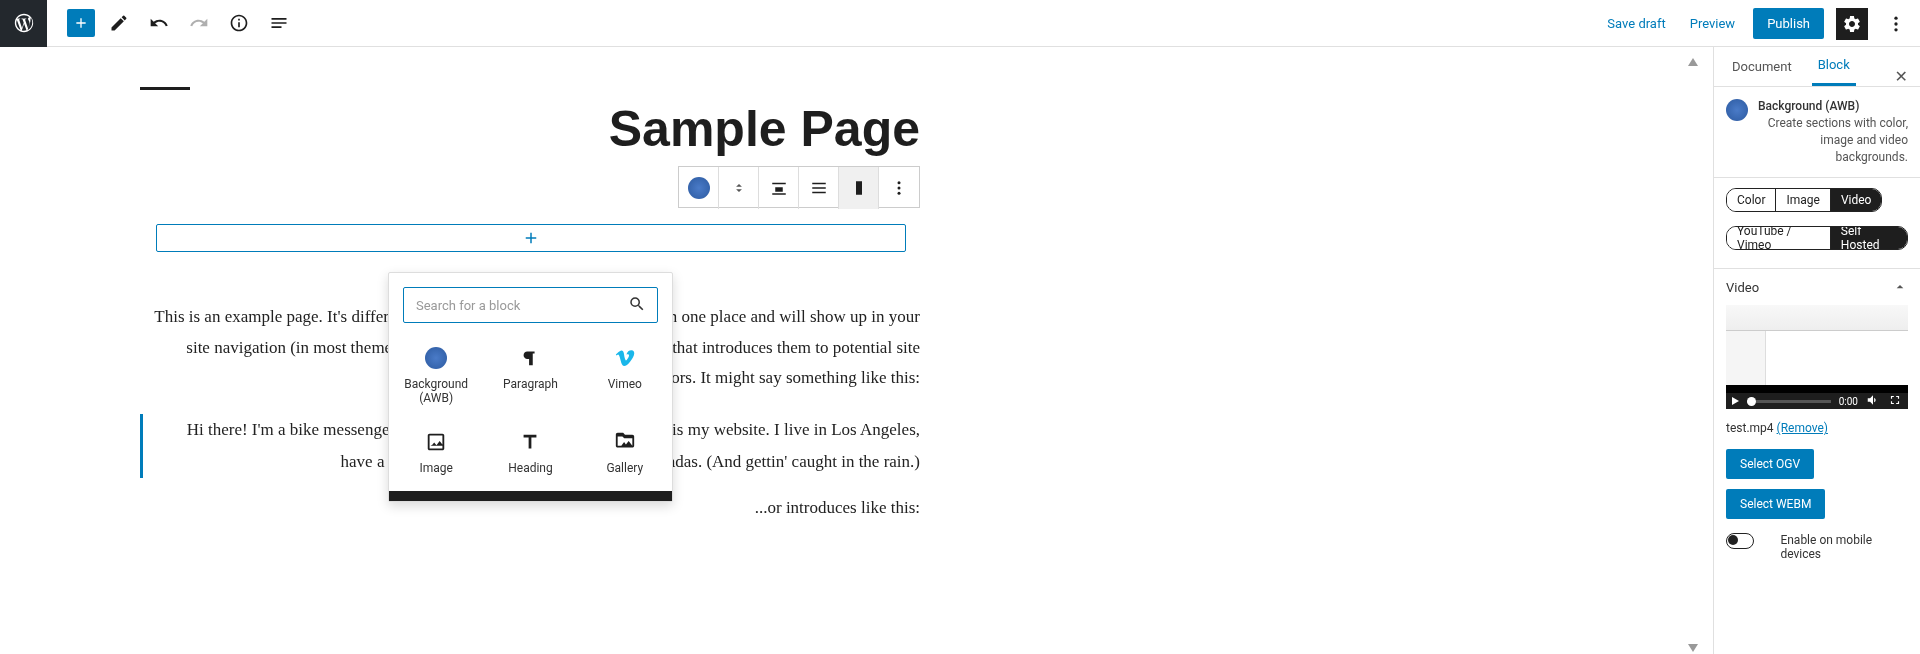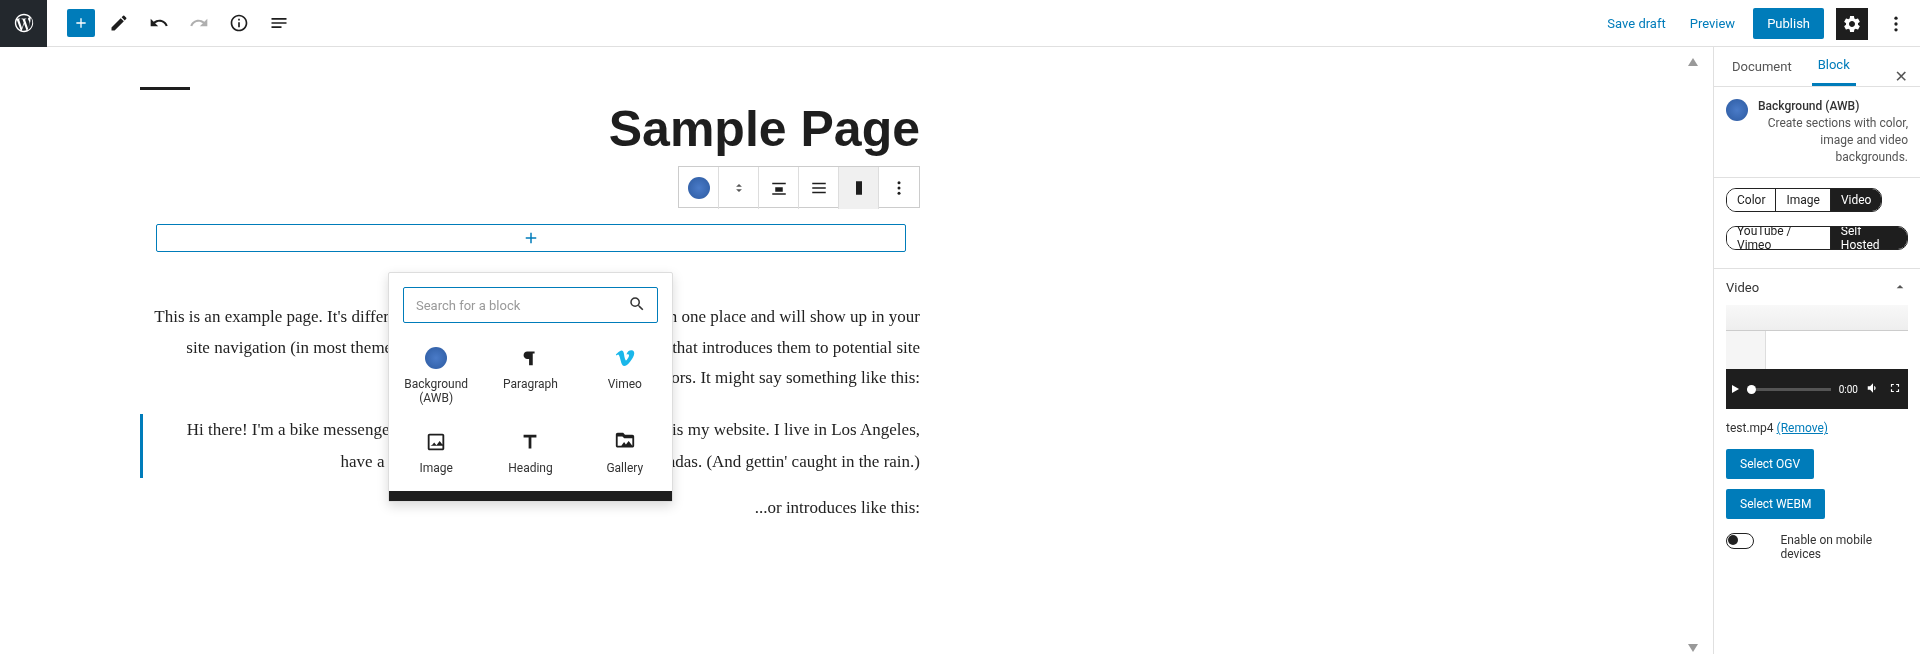--- a/index.html
+++ b/index.html
@@ -64,21 +64,21 @@
 .pill { padding:0 10px; font-size:12px; display:flex; align-items:center; background:#fff; color:#222; border-right:1px solid #222; }
 .pill:last-child { border-right:none; }
 .pill.active { background:#1e1e1e; color:#fff; }
 
 .panel-head { display:flex; justify-content:space-between; align-items:center; padding:10px 12px; font-size:13px; color:#333; border-top:1px solid #e0e0e0; }
 
 .video-preview { margin:0 12px 8px; background:#000; height:104px; position:relative; }
 .vp-content { position:absolute; top:0; left:0; right:0; bottom:24px; background:#fff; }
 .vp-content-inner { width:100%; height:100%; display:flex; }
 .vp-ribbon { height:26px; background:linear-gradient(#f8f8f8,#eee); border-bottom:1px solid #ccc; }
-.vp-ctrl { position:absolute; bottom:0; left:0; right:0; height:40px; background:#1e1e1e; display:flex; align-items:center; padding:0 6px; gap:8px; color:#fff; font-size:10px; }
+.vp-ctrl { position:absolute; bottom:0; left:0; right:0; height:16px; background:#1e1e1e; display:flex; align-items:center; padding:0 6px; gap:8px; color:#fff; font-size:10px; }
 .vp-play { width:0; height:0; border-left:7px solid #fff; border-top:4px solid transparent; border-bottom:4px solid transparent; }
 .vp-track { flex:1; height:3px; background:#555; position:relative; }
 .vp-dot { position:absolute; left:0; top:-3px; width:9px; height:9px; border-radius:50%; background:#fff; }
 .vp-vol svg, .vp-fs svg { width:14px; height:14px; fill:#fff; }
 
 .file-row { padding:4px 12px 10px; font-size:12px; color:#333; }
 .file-row a { color:#007cba; text-decoration:underline; }
 
 .side-btn { display:inline-block; margin:4px 12px 6px; padding:8px 14px; background:#007cba; color:#fff; font-size:12px; border-radius:2px; }
 

